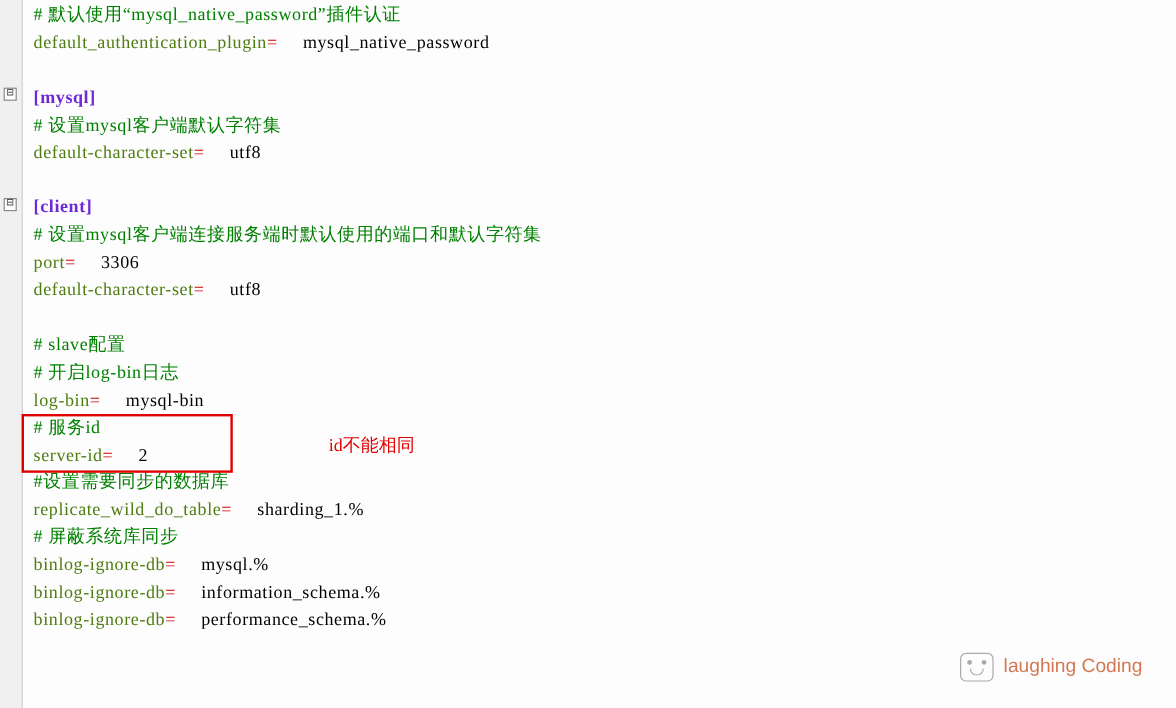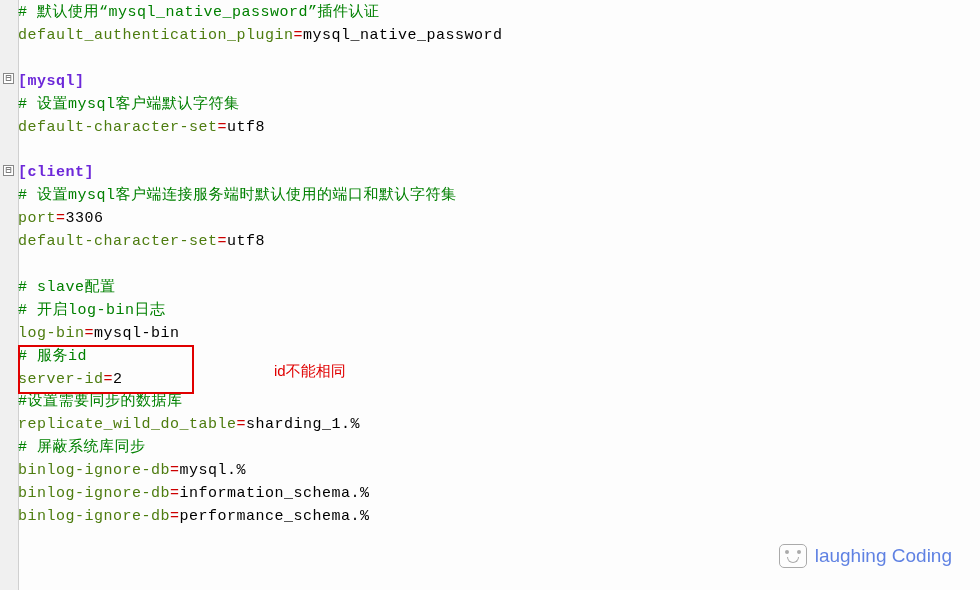--- a/index.html
+++ b/index.html
@@ -30,47 +30,48 @@
     border: 1px solid #888;
     background: #fff;
     font-size: 10px;
     line-height: 9px;
     text-align: center;
     color: #555;
     box-sizing: border-box;
   }
   .code-area {
     position: absolute;
-    left: 18px;
+    left: 28px;
     top: 2px;
     white-space: pre;
     line-height: 22.9px;
     letter-spacing: 0.5px;
+    font-family: Liberation Serif, serif;
   }
   .line { display: block; }
   .comment { color: #008000; }
   .section { color: #6d28d9; font-weight: bold; }
   .key { color: #4d7c0f; }
   .eq { color: #cc0000; }
-  .val { color: #000; }
+  .val { color: #000; margin-left: 21px; }
   .red-box {
     position: absolute;
     border: 2px solid #e00000;
     background: transparent;
     left: 18px;
     top: 345px;
     width: 172px;
     height: 45px;
   }
   .red-note {
     position: absolute;
     left: 274px;
     top: 362px;
     color: #e00000;
-    font-family: Liberation Sans, sans-serif;
+    font-family: Liberation Serif, serif;
     font-size: 15px;
   }
   .watermark {
     position: absolute;
     right: 28px;
     bottom: 22px;
     display: flex;
     align-items: center;
     gap: 8px;
     opacity: 0.7;
@@ -93,23 +94,23 @@
   .wm-dot2 { right: 5px; }
   .wm-mouth {
     position: absolute;
     width: 10px; height: 5px;
     border: 1.5px solid #888;
     border-top: none;
     border-radius: 0 0 8px 8px;
     bottom: 4px; left: 7px;
   }
   .wm-text {
-    color: #1d4ed8;
+    color: #c2410c;
     font-family: Arial, "Microsoft YaHei", sans-serif;
-    font-size: 19px;
+    font-size: 16px;
   }
 </style>
 </head>
 <body>
 
 <div class="gutter"></div>
 <div id="folds-container">
     <div class="fold" style="top: 73px;">⊟</div>
     <div class="fold" style="top: 165px;">⊟</div>
   </div>

